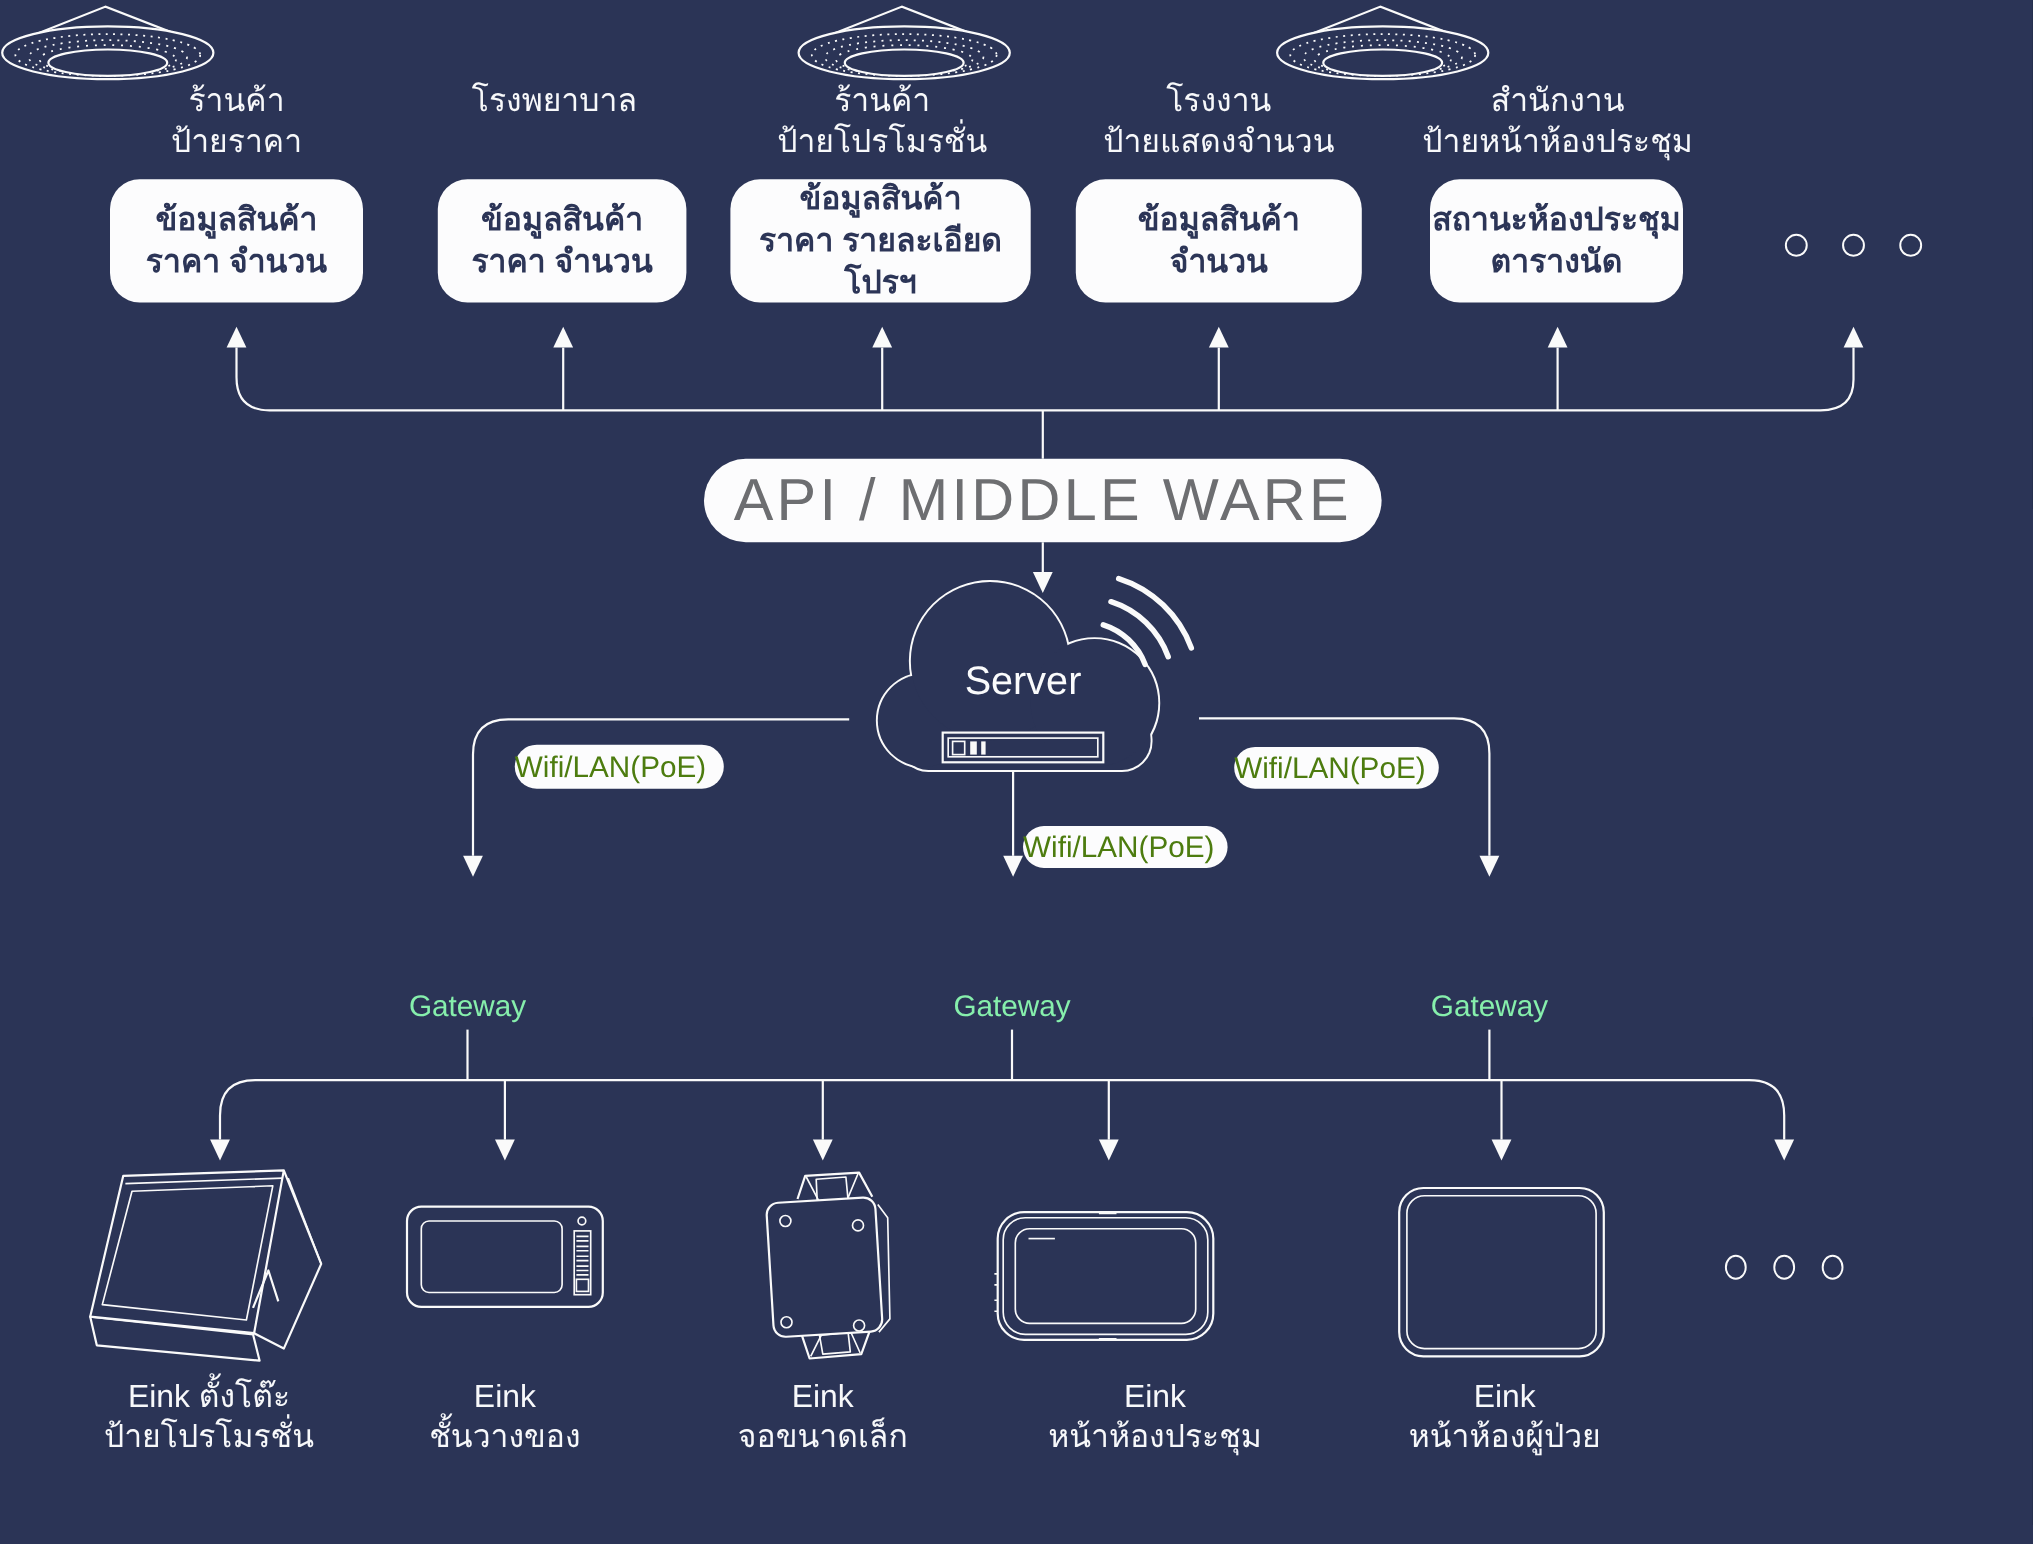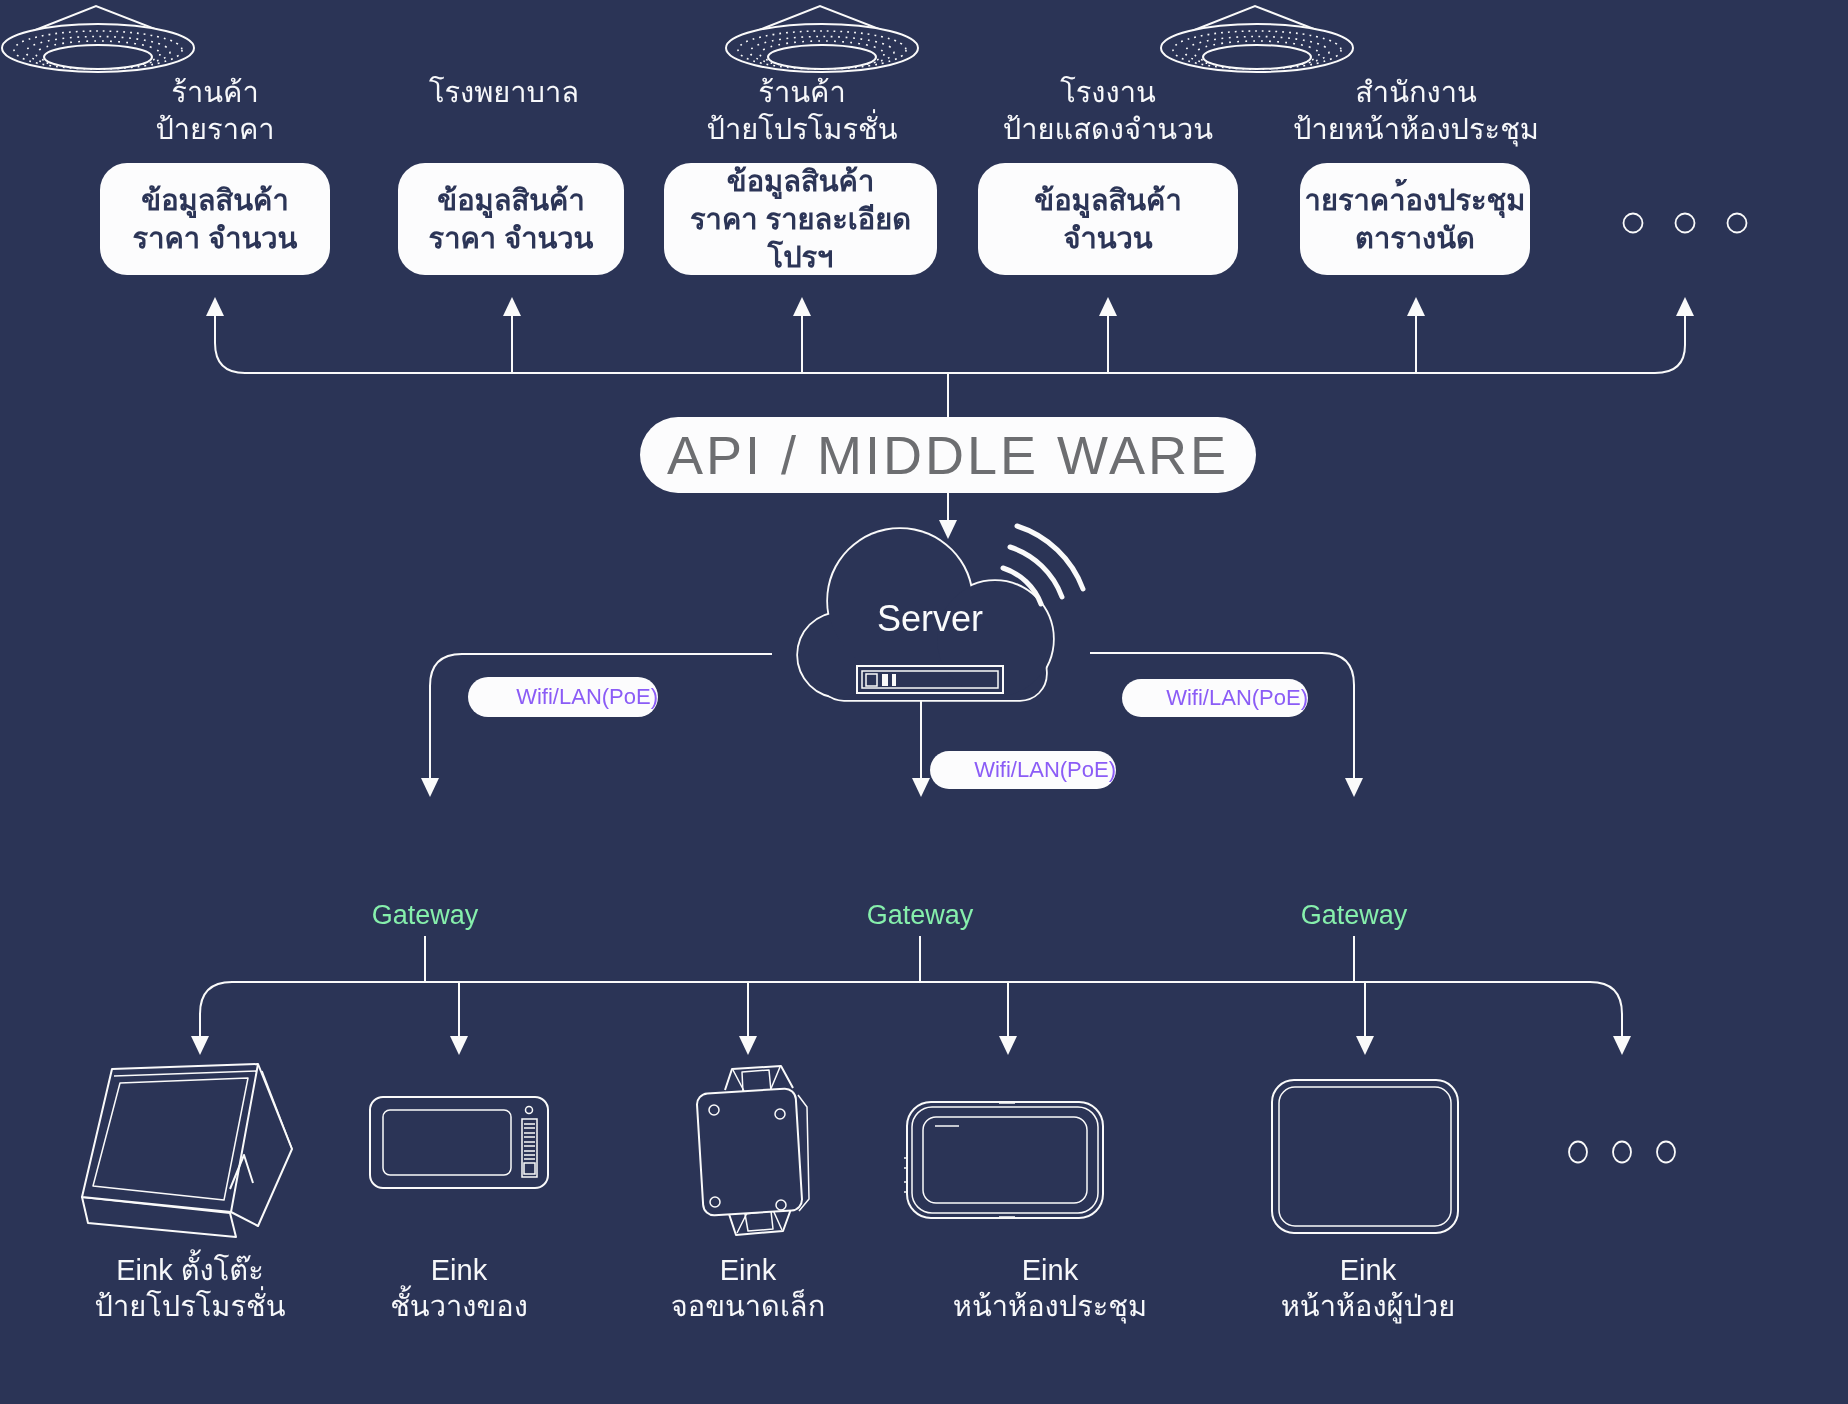--- a/index.html
+++ b/index.html
@@ -22,22 +22,22 @@
     position:absolute;left:640px;top:417px;width:616px;height:76px;background:#fcfcfd;
     border-radius:38px;display:flex;align-items:center;justify-content:center;
     color:#6d6e71;font-size:54px;letter-spacing:3px;font-weight:400;
   }
   .serverlabel{
     position:absolute;left:858px;top:598px;width:144px;text-align:center;
     color:#fafbfc;font-size:36px;font-weight:400;
   }
   .wifipill{
     position:absolute;background:#fcfcfd;border-radius:21px;
-    display:flex;align-items:center;justify-content:flex-end;
-    color:#8b5cf6;font-size:22px;font-weight:400;
+    display:flex;align-items:center;justify-content:flex-start;
+    color:#4d7c0f;font-size:27px;font-weight:400;
   }
   .gwlabel{
     position:absolute;top:900px;width:160px;text-align:center;
     color:#86efac;font-size:27px;font-weight:400;
   }
   .devlabel{
     position:absolute;top:1252px;width:330px;text-align:center;
     color:#f7f8fa;font-size:29px;line-height:36px;font-weight:400;
   }
 </style>
@@ -236,21 +236,21 @@
     </div>
   <div class="srcbox" style="left:664px;width:273px">
       <div>ข้อมูลสินค้า</div>
       <div>ราคา รายละเอียดโปรฯ</div>
     </div>
   <div class="srcbox" style="left:978px;width:260px">
       <div>ข้อมูลสินค้า</div>
       <div>จำนวน</div>
     </div>
   <div class="srcbox" style="left:1300px;width:230px">
-      <div>ายราคา้องประชุม</div>
+      <div>สถานะห้องประชุม</div>
       <div>ตารางนัด</div>
     </div>
 
   <div class="apipill">
     <span>API / MIDDLE WARE</span>
   </div>
 
   <div class="serverlabel">Server</div>
 
   <div class="wifipill" style="left:468px;top:677px;width:190px;height:40px">

